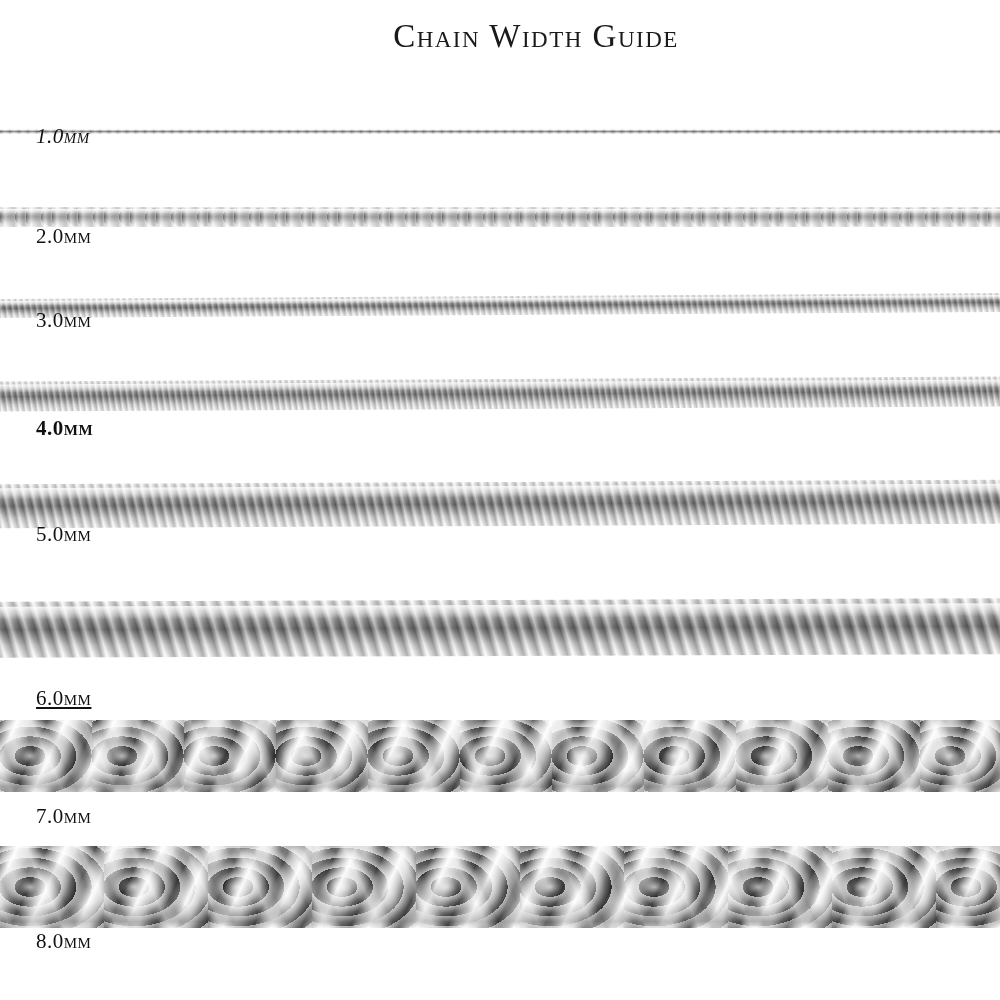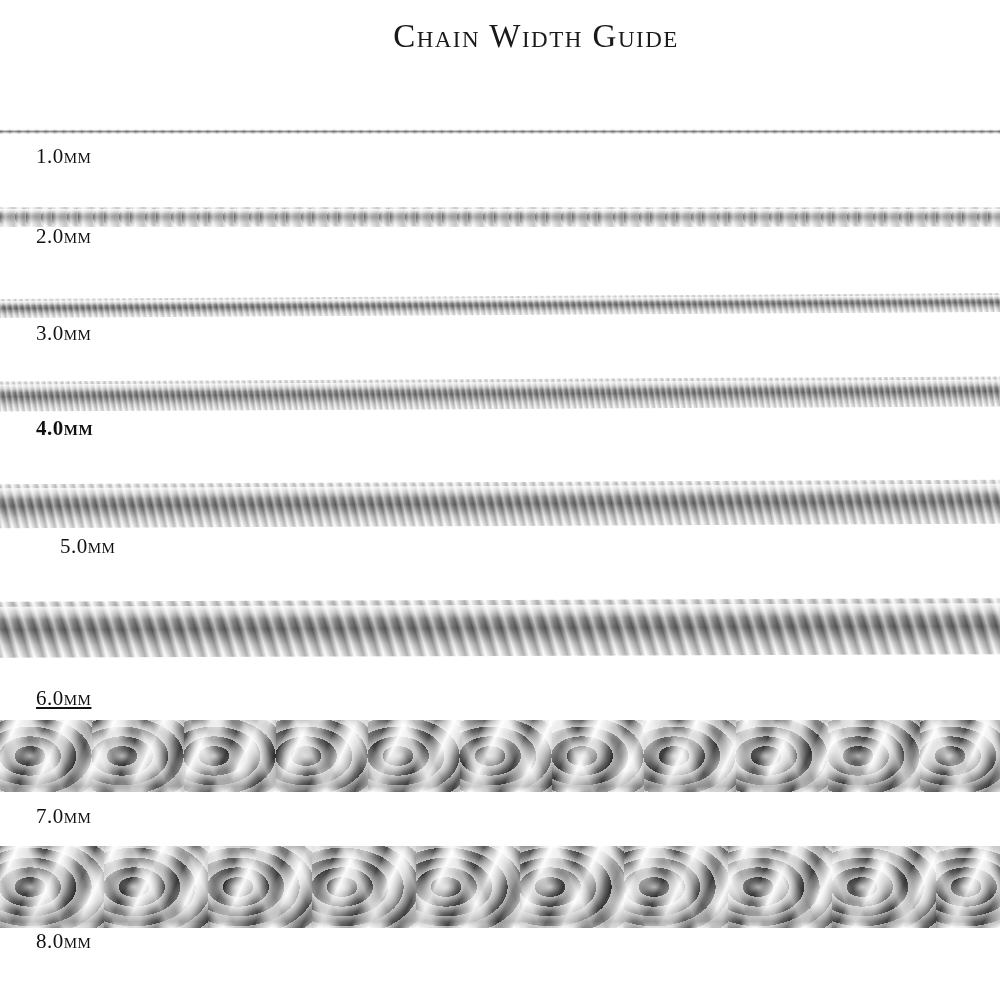--- a/index.html
+++ b/index.html
@@ -181,58 +181,58 @@
 <body>
 
 <div id="page-title">Chain Width Guide</div>
 
 <div class="chain-row">
   <div class="chain-band" style="top:128px;height:8px;">
     <div class="cyl" style="top:1px;height:5px;"></div>
     <div class="tex-bead" style="top:1px;height:5px;opacity:0.35;background-size:9px 100%;"></div>
     <div class="streak" style="top:1px;height:2px;opacity:0.85;"></div>
   </div>
-  <div class="chain-label" style="top:144px;">1.0mm</div>
+  <div class="chain-label" style="top:124px;font-style:italic;">1.0mm</div>
 </div>
 
 <div class="chain-row">
   <div class="chain-band" style="top:203px;height:28px;">
     <div class="cyl" style="top:4px;height:20px;"></div>
     <div class="tex-bead" style="top:4px;height:20px;opacity:0.55;background-size:26px 100%;"></div>
     <div class="streak" style="top:6px;height:5px;opacity:0.9;"></div>
     <div class="rope-nodes" style="top:4px;height:20px;background-size:26px 100%;opacity:0.5;"></div>
   </div>
   <div class="chain-label" style="top:224px;">2.0mm</div>
 </div>
 
 <div class="chain-row">
   <div class="chain-band" style="top:292px;height:28px;">
     <div class="cyl" style="top:4px;height:19px;transform:rotate(-0.35deg);"></div>
     <div class="tex-snake-fine" style="top:4px;height:19px;opacity:0.45;transform:rotate(-0.35deg);"></div>
     <div class="streak" style="top:6px;height:5px;opacity:0.9;transform:rotate(-0.35deg);"></div>
   </div>
-  <div class="chain-label" style="top:321px;">3.0mm</div>
+  <div class="chain-label" style="top:308px;">3.0mm</div>
 </div>
 
 <div class="chain-row">
   <div class="chain-band" style="top:374px;height:42px;">
     <div class="cyl" style="top:5px;height:30px;transform:rotate(-0.3deg);"></div>
     <div class="tex-snake-fine" style="top:5px;height:30px;opacity:0.5;transform:rotate(-0.3deg);"></div>
     <div class="streak" style="top:8px;height:8px;opacity:0.85;transform:rotate(-0.3deg);"></div>
   </div>
   <div class="chain-label" style="top:416px;font-weight:bold;">4.0mm</div>
 </div>
 
 <div class="chain-row">
   <div class="chain-band" style="top:476px;height:60px;">
     <div class="cyl" style="top:6px;height:44px;transform:rotate(-0.25deg);"></div>
     <div class="tex-snake-med" style="top:6px;height:44px;opacity:0.5;transform:rotate(-0.25deg);"></div>
     <div class="streak" style="top:10px;height:11px;opacity:0.85;transform:rotate(-0.25deg);"></div>
   </div>
-  <div class="chain-label" style="top:534px;margin-left:24px;">5.0mm</div>
+  <div class="chain-label" style="top:522px;">5.0mm</div>
 </div>
 
 <div class="chain-row">
   <div class="chain-band" style="top:593px;height:72px;">
     <div class="cyl" style="top:7px;height:56px;transform:rotate(-0.2deg);"></div>
     <div class="tex-snake-coarse" style="top:7px;height:56px;opacity:0.55;transform:rotate(-0.2deg);"></div>
     <div class="streak" style="top:12px;height:13px;opacity:0.85;transform:rotate(-0.2deg);"></div>
   </div>
   <div class="chain-label" style="top:686px;text-decoration:underline;">6.0mm</div>
 </div>

